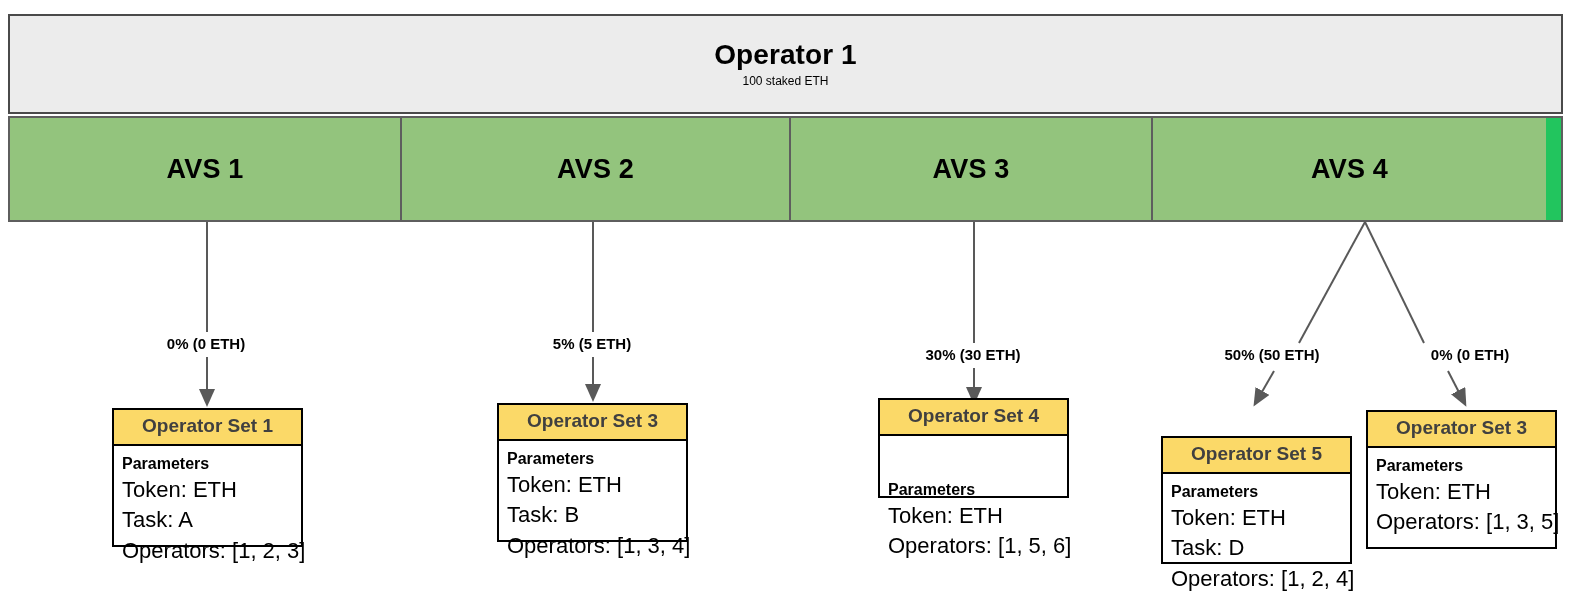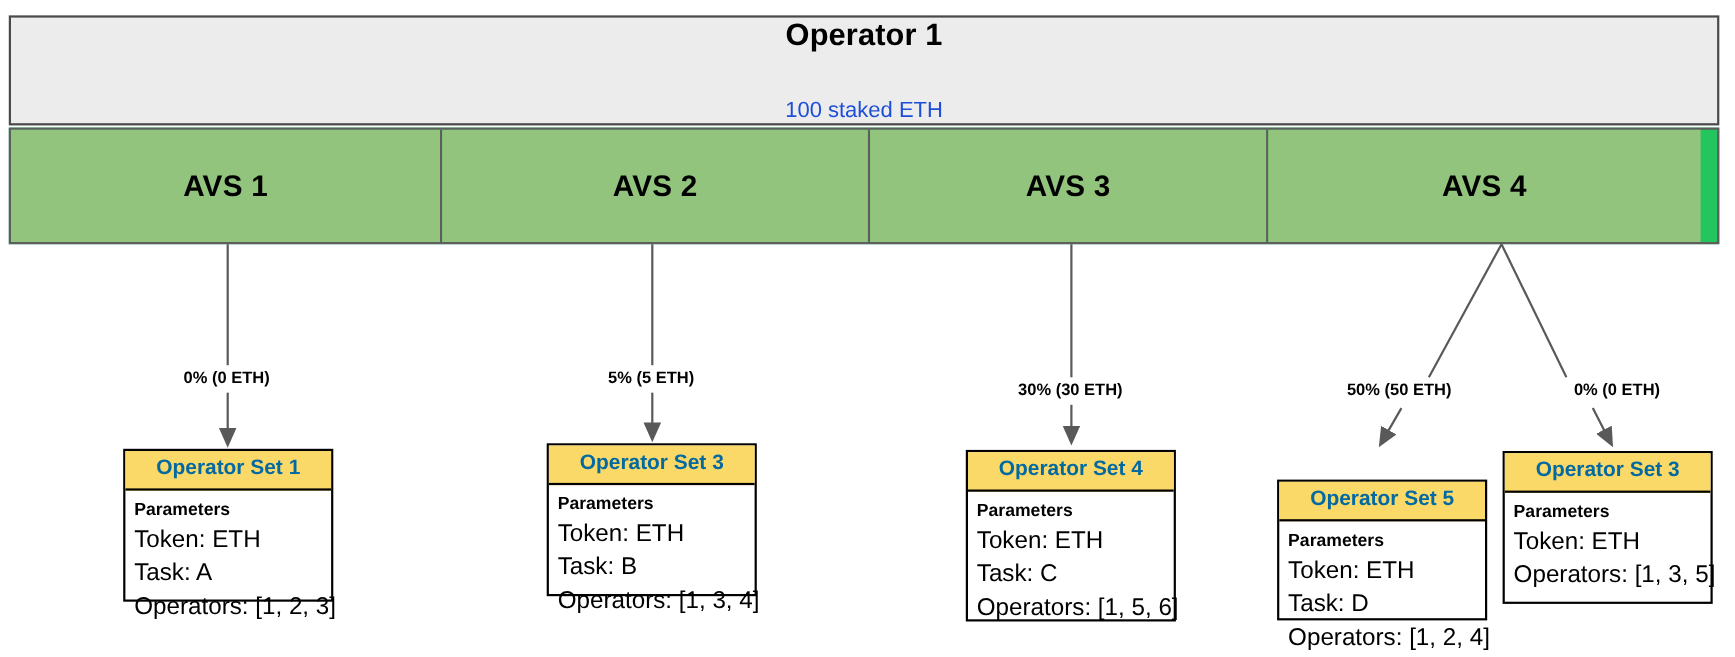--- a/index.html
+++ b/index.html
@@ -26,33 +26,33 @@
     left: 8px;
     top: 14px;
     width: 1555px;
     height: 100px;
     background: #ececec;
     border: 2px solid #4a4a4a;
     box-sizing: border-box;
     display: flex;
     flex-direction: column;
     align-items: center;
-    justify-content: space-between;
+    justify-content: center;
   }
   .operator-title {
     font-size: 28px;
     font-weight: bold;
     color: #000000;
     line-height: 1.15;
     letter-spacing: 0.1px;
   }
   .operator-sub {
-    font-size: 20px;
+    font-size: 12px;
     font-weight: normal;
-    color: #1d4ed8;
+    color: #000000;
     line-height: 1.2;
     margin-top: 3px;
   }
 
   
   .avs-band {
     position: absolute;
     left: 8px;
     top: 116px;
     width: 1555px;
@@ -110,21 +110,21 @@
     border: 2px solid #000000;
     display: flex;
     flex-direction: column;
   }
   .opset-head {
     background: #fbd968;
     border-bottom: 2px solid #000000;
     text-align: center;
     font-size: 19px;
     font-weight: bold;
-    color: #0369a1;
+    color: #404040;
     padding: 6px 2px 7px 2px;
     box-sizing: border-box;
     line-height: 1.1;
   }
   .opset-body {
     padding: 7px 0 6px 8px;
     box-sizing: border-box;
     flex: 1;
   }
   .opset-body .param-title {
@@ -209,26 +209,25 @@
       </div>
       <div class="opset" style="left: 497px; top: 403px; width: 191px; height: 139px;">
         <div class="opset-head">Operator Set 3</div>
         <div class="opset-body">
           <div class="param-title">Parameters</div>
           <div class="param-line">Token: ETH</div>
           <div class="param-line">Task: B</div>
           <div class="param-line">Operators: [1, 3, 4]</div>
         </div>
       </div>
-      <div class="opset" style="left: 878px; top: 409px; width: 191px; height: 156px;">
+      <div class="opset" style="left: 878px; top: 398px; width: 191px; height: 100px; gap: 36px;">
         <div class="opset-head">Operator Set 4</div>
         <div class="opset-body">
           <div class="param-title">Parameters</div>
           <div class="param-line">Token: ETH</div>
-          <div class="param-line">Task: C</div>
           <div class="param-line">Operators: [1, 5, 6]</div>
         </div>
       </div>
       <div class="opset" style="left: 1161px; top: 420px; width: 191px; height: 128px; margin-top: 16px;">
         <div class="opset-head">Operator Set 5</div>
         <div class="opset-body">
           <div class="param-title">Parameters</div>
           <div class="param-line">Token: ETH</div>
           <div class="param-line">Task: D</div>
           <div class="param-line">Operators: [1, 2, 4]</div>

